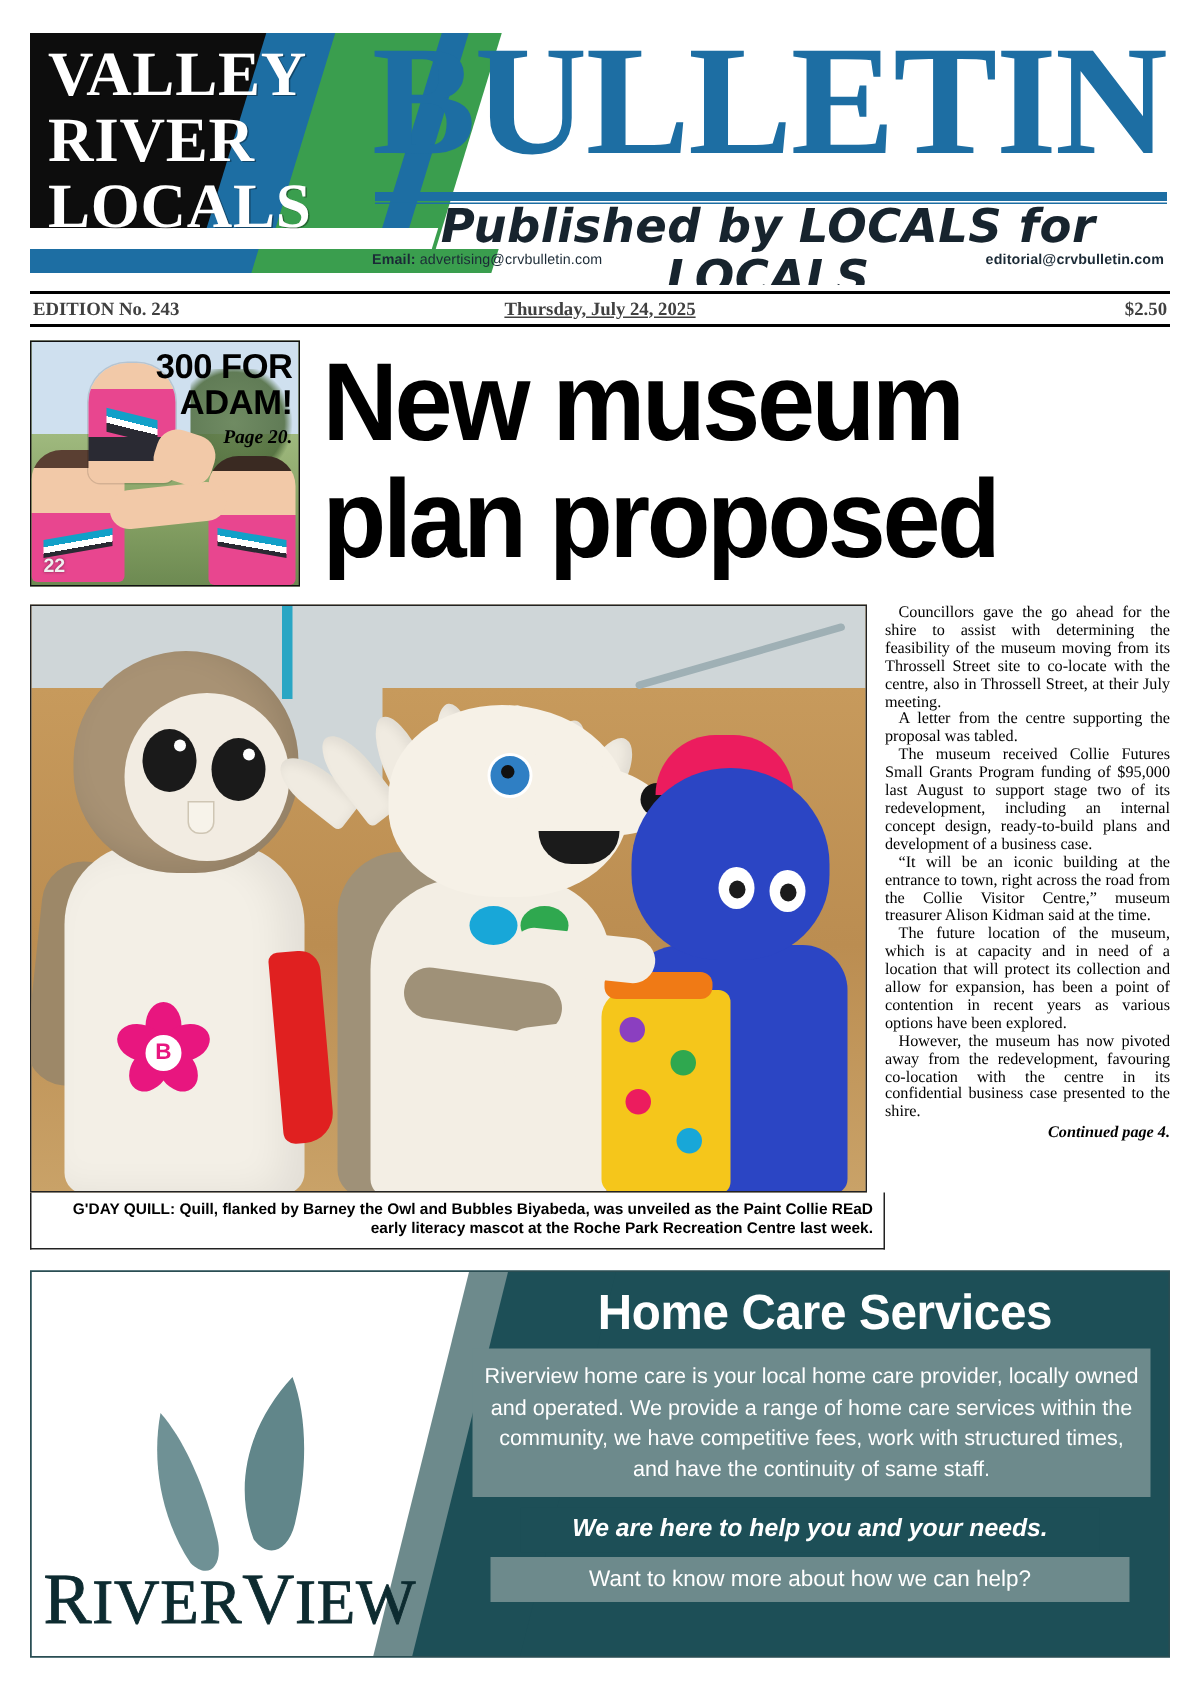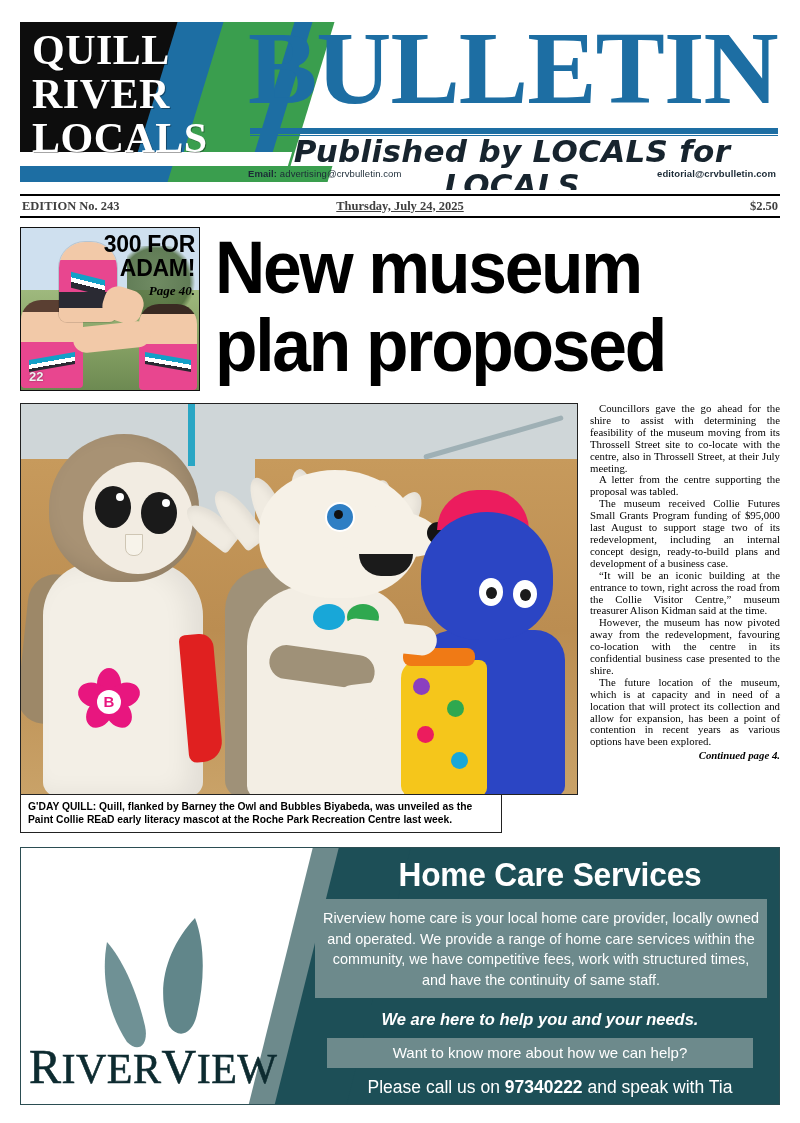--- a/index.html
+++ b/index.html
@@ -476,28 +476,29 @@
     background:#f3eee4; border-radius:16px; transform: rotate(6deg);
   }
   .b-belt{
     position:absolute; left:-4px; top:158px; width:72px; height:18px;
     background:#f07a15; border-radius:8px;
   }
 
   .caption {
     border: 1px solid #222;
     border-top: none;
-    width: 482px;
+    width: 570px;
     box-sizing: border-box;
     padding: 5px 7px 6px 7px;
     font-family: "Liberation Sans", sans-serif;
     font-size: 10.3px;
     line-height: 13px;
     font-weight: bold;
     color: #000;
+    text-align: right;
   }
 
   .article-col {
     flex: 1;
     padding-left: 10px;
     font-family: "Liberation Serif", serif;
     font-size: 10.8px;
     line-height: 11.9px;
     color: #000;
     text-align: justify;
@@ -646,21 +647,21 @@
       <div class="stripe stripe-green"></div>
       <div class="stripe stripe-blue2"></div>
       <div class="stripe stripe-green2"></div>
       <div class="mh-white-wedge"></div>
       <div class="mh-underbar-blue"></div>
       <div class="mh-underbar-green"></div>
       <div class="mh-bottom-white"></div>
     </div>
 
     <div class="mh-left-title">
-      <div>QUILL</div>
+      <div>VALLEY</div>
       <div>RIVER</div>
       <div>LOCALS</div>
     </div>
 
     <div class="mh-bulletin">BULLETIN</div>
     <div class="mh-rule"></div>
     <div class="mh-tagline">Published by LOCALS for LOCALS</div>
 
     <div class="mh-emails">
       <div>
@@ -684,21 +685,21 @@
         <div class="tz-tree"></div>
         <div class="tz-p2"></div>
         <div class="tz-p3"></div>
         <div class="tz-arm"></div>
         <div class="tz-p1"></div>
         <div class="tz-num">22</div>
       </div>
       <div class="teaser-text">
         <div class="t1">300 FOR</div>
         <div class="t1">ADAM!</div>
-        <div class="t2">Page 40.</div>
+        <div class="t2">Page 20.</div>
       </div>
     </div>
 
     <div class="headline">
       <div>New museum</div>
       <div>plan proposed</div>
     </div>
   </div>
 
   <div class="main-body">
@@ -775,22 +776,22 @@
       <div class="caption">
         <span>G'DAY QUILL:</span><span> Quill, flanked by Barney the Owl and Bubbles Biyabeda, was unveiled as the Paint Collie REaD early literacy mascot at the Roche Park Recreation Centre last week.</span>
       </div>
     </div>
 
     <div class="article-col">
       <p>Councillors gave the go ahead for the shire to assist with determining the feasibility of the museum moving from its Throssell Street site to co-locate with the centre, also in Throssell Street, at their July meeting.</p>
       <p>A letter from the centre supporting the proposal was tabled.</p>
       <p>The museum received Collie Futures Small Grants Program funding of $95,000 last August to support stage two of its redevelopment, including an internal concept design, ready-to-build plans and development of a business case.</p>
       <p>“It will be an iconic building at the entrance to town, right across the road from the Collie Visitor Centre,” museum treasurer Alison Kidman said at the time.</p>
+      <p>The future location of the museum, which is at capacity and in need of a location that will protect its collection and allow for expansion, has been a point of contention in recent years as various options have been explored.</p>
       <p>However, the museum has now pivoted away from the redevelopment, favouring co-location with the centre in its confidential business case presented to the shire.</p>
-      <p>The future location of the museum, which is at capacity and in need of a location that will protect its collection and allow for expansion, has been a point of contention in recent years as various options have been explored.</p>
       <p class="cont">Continued page 4.</p>
     </div>
   </div>
 
   <div class="advert">
     <div class="ad-logo-panel"></div>
     <div class="ad-diag-dark"></div>
     <div class="ad-diag-white"></div>
     <div class="ad-diag-light"></div>
 
@@ -805,20 +806,16 @@
       </svg>
     </div>
 
     <div class="ad-logo-text"><span class="cap">R</span><span>IVER</span><span class="cap">V</span><span>IEW</span></div>
 
     <div class="ad-right">
       <div class="ad-title">Home Care Services</div>
       <div class="ad-band b1">Riverview home care is your local home care provider, locally owned and operated. We provide a range of home care services within the community, we have competitive fees, work with structured times, and have the continuity of same staff.</div>
       <div class="ad-band b2">We are here to help you and your needs.</div>
       <div class="ad-band b3">Want to know more about how we can help?</div>
-      <div class="ad-contact">
-        <div><span>Please call us on </span><b>97340222</b><span> and speak with Tia</span></div>
-        <div><span>or email us at </span><b>hcm@valleyview.org.au</b></div>
-      </div>
     </div>
   </div>
 
 </div>
 
 </body></html>

